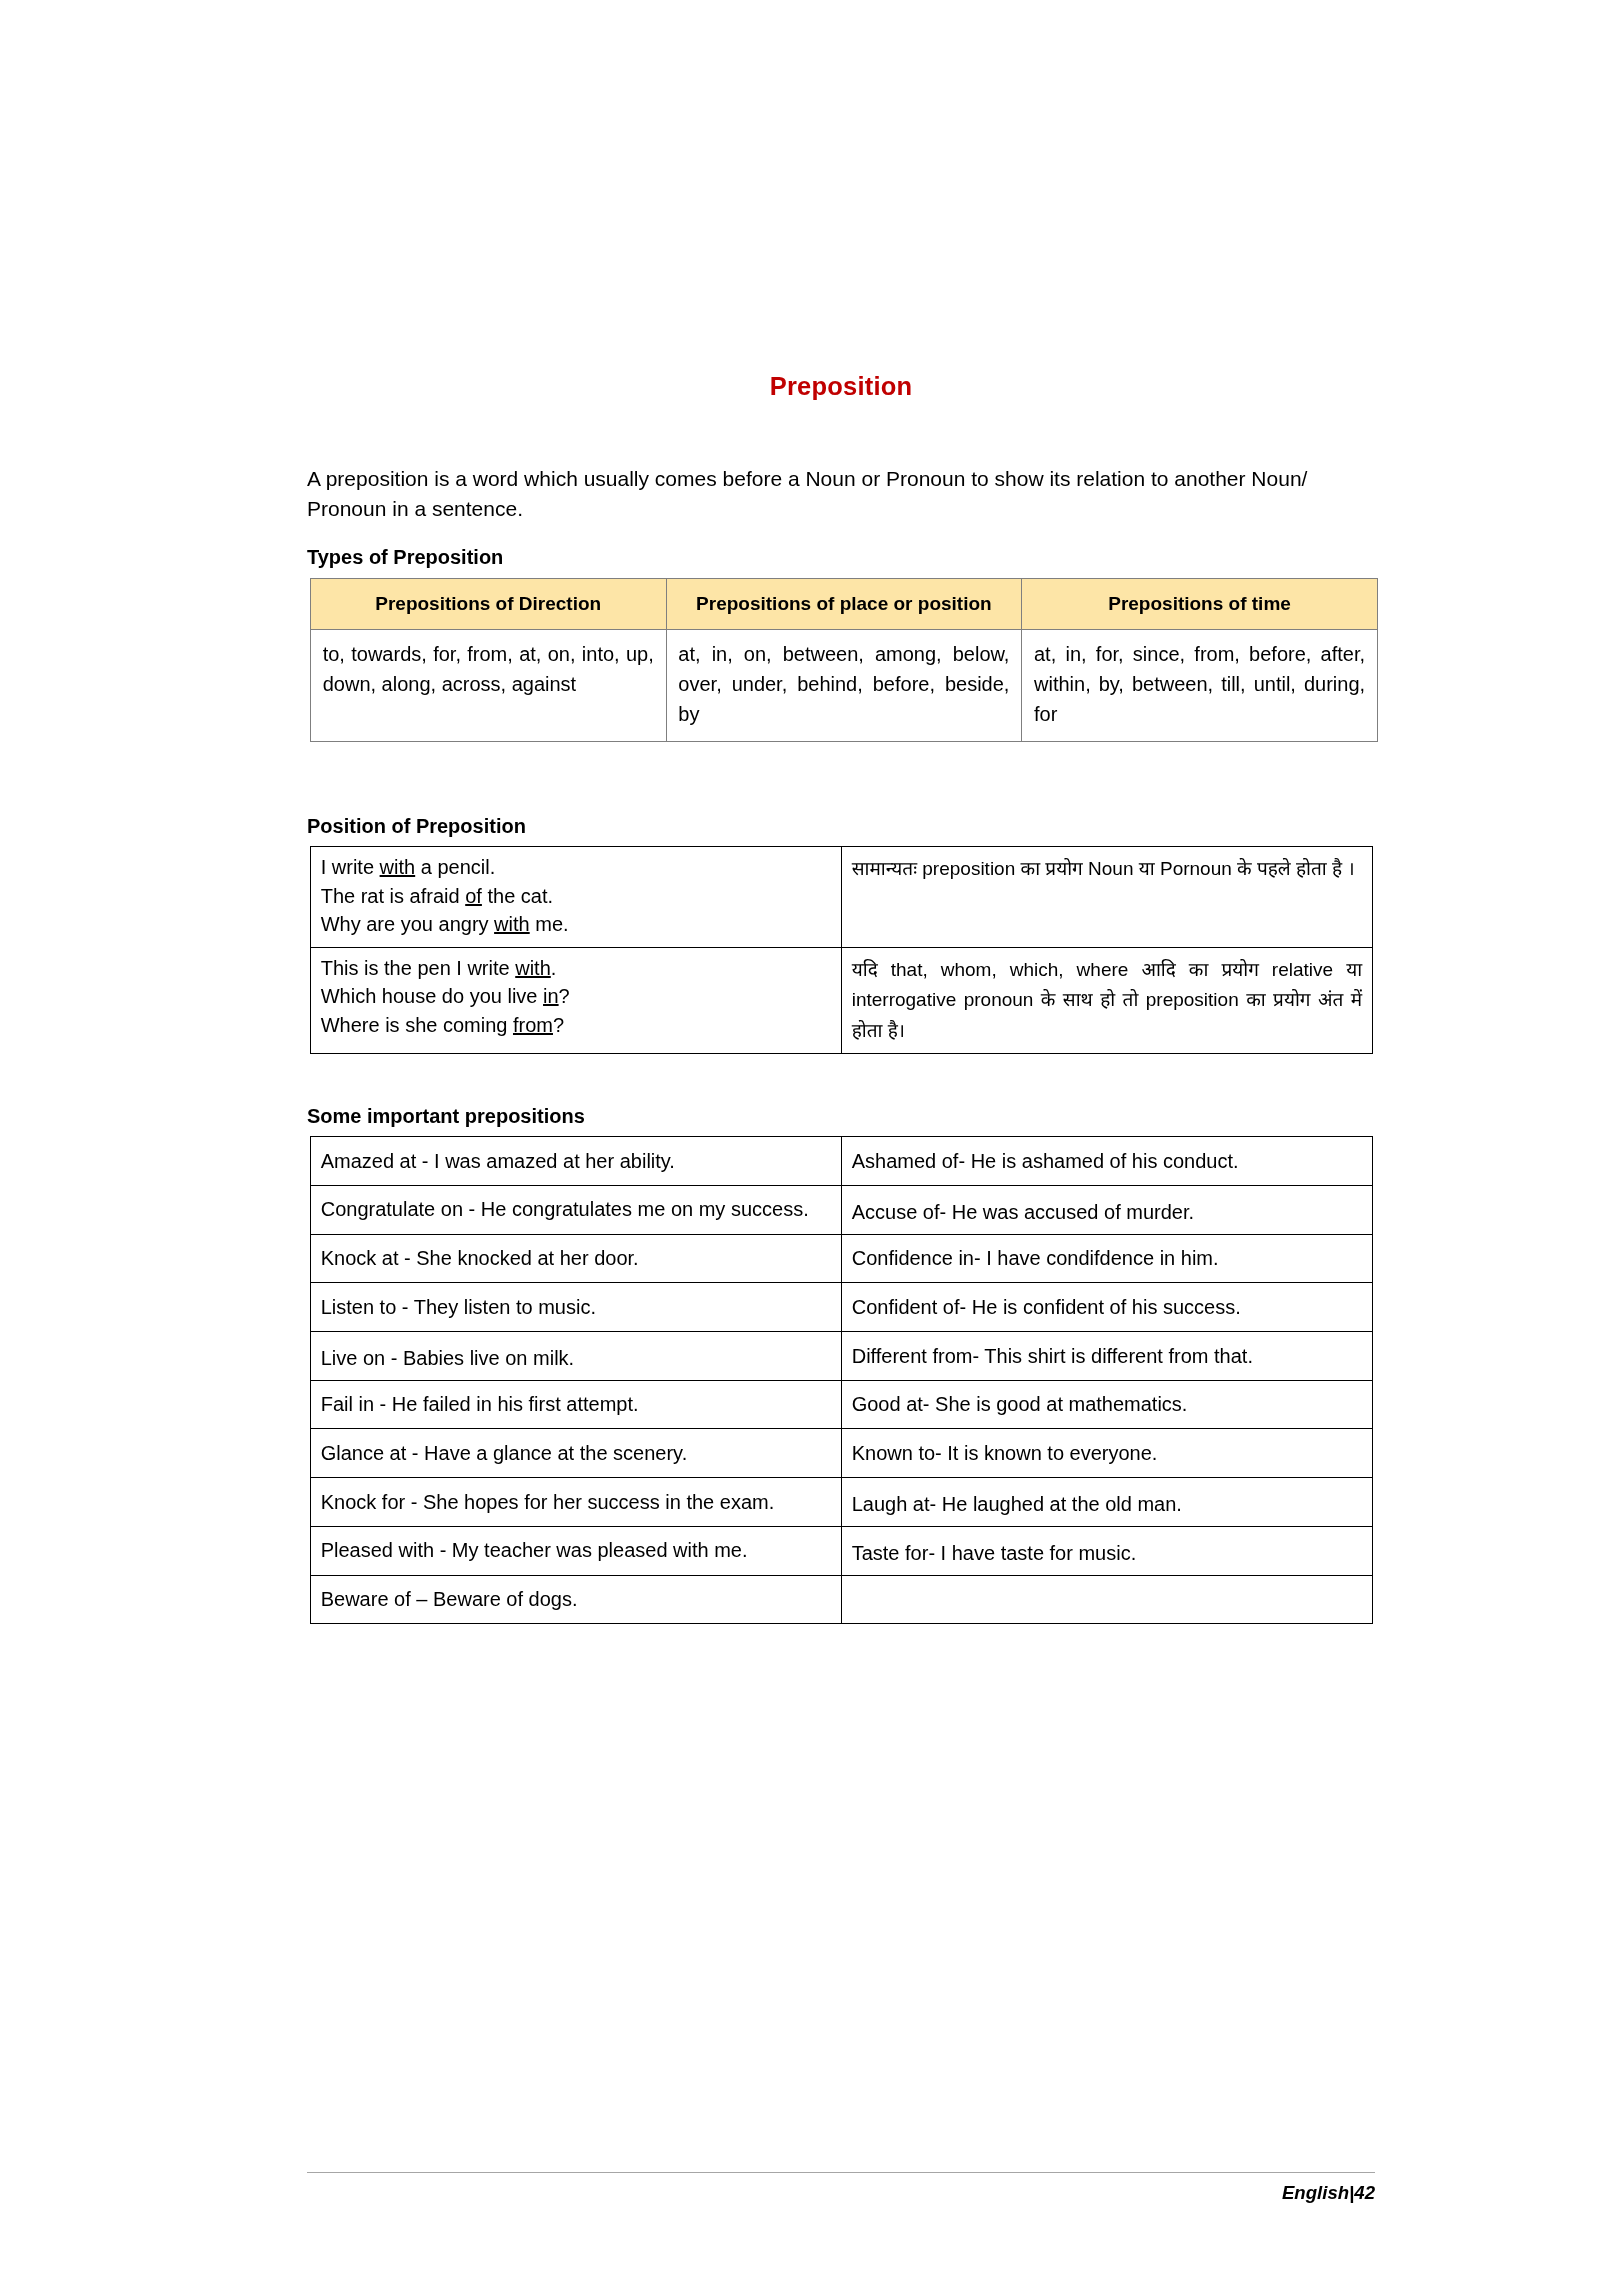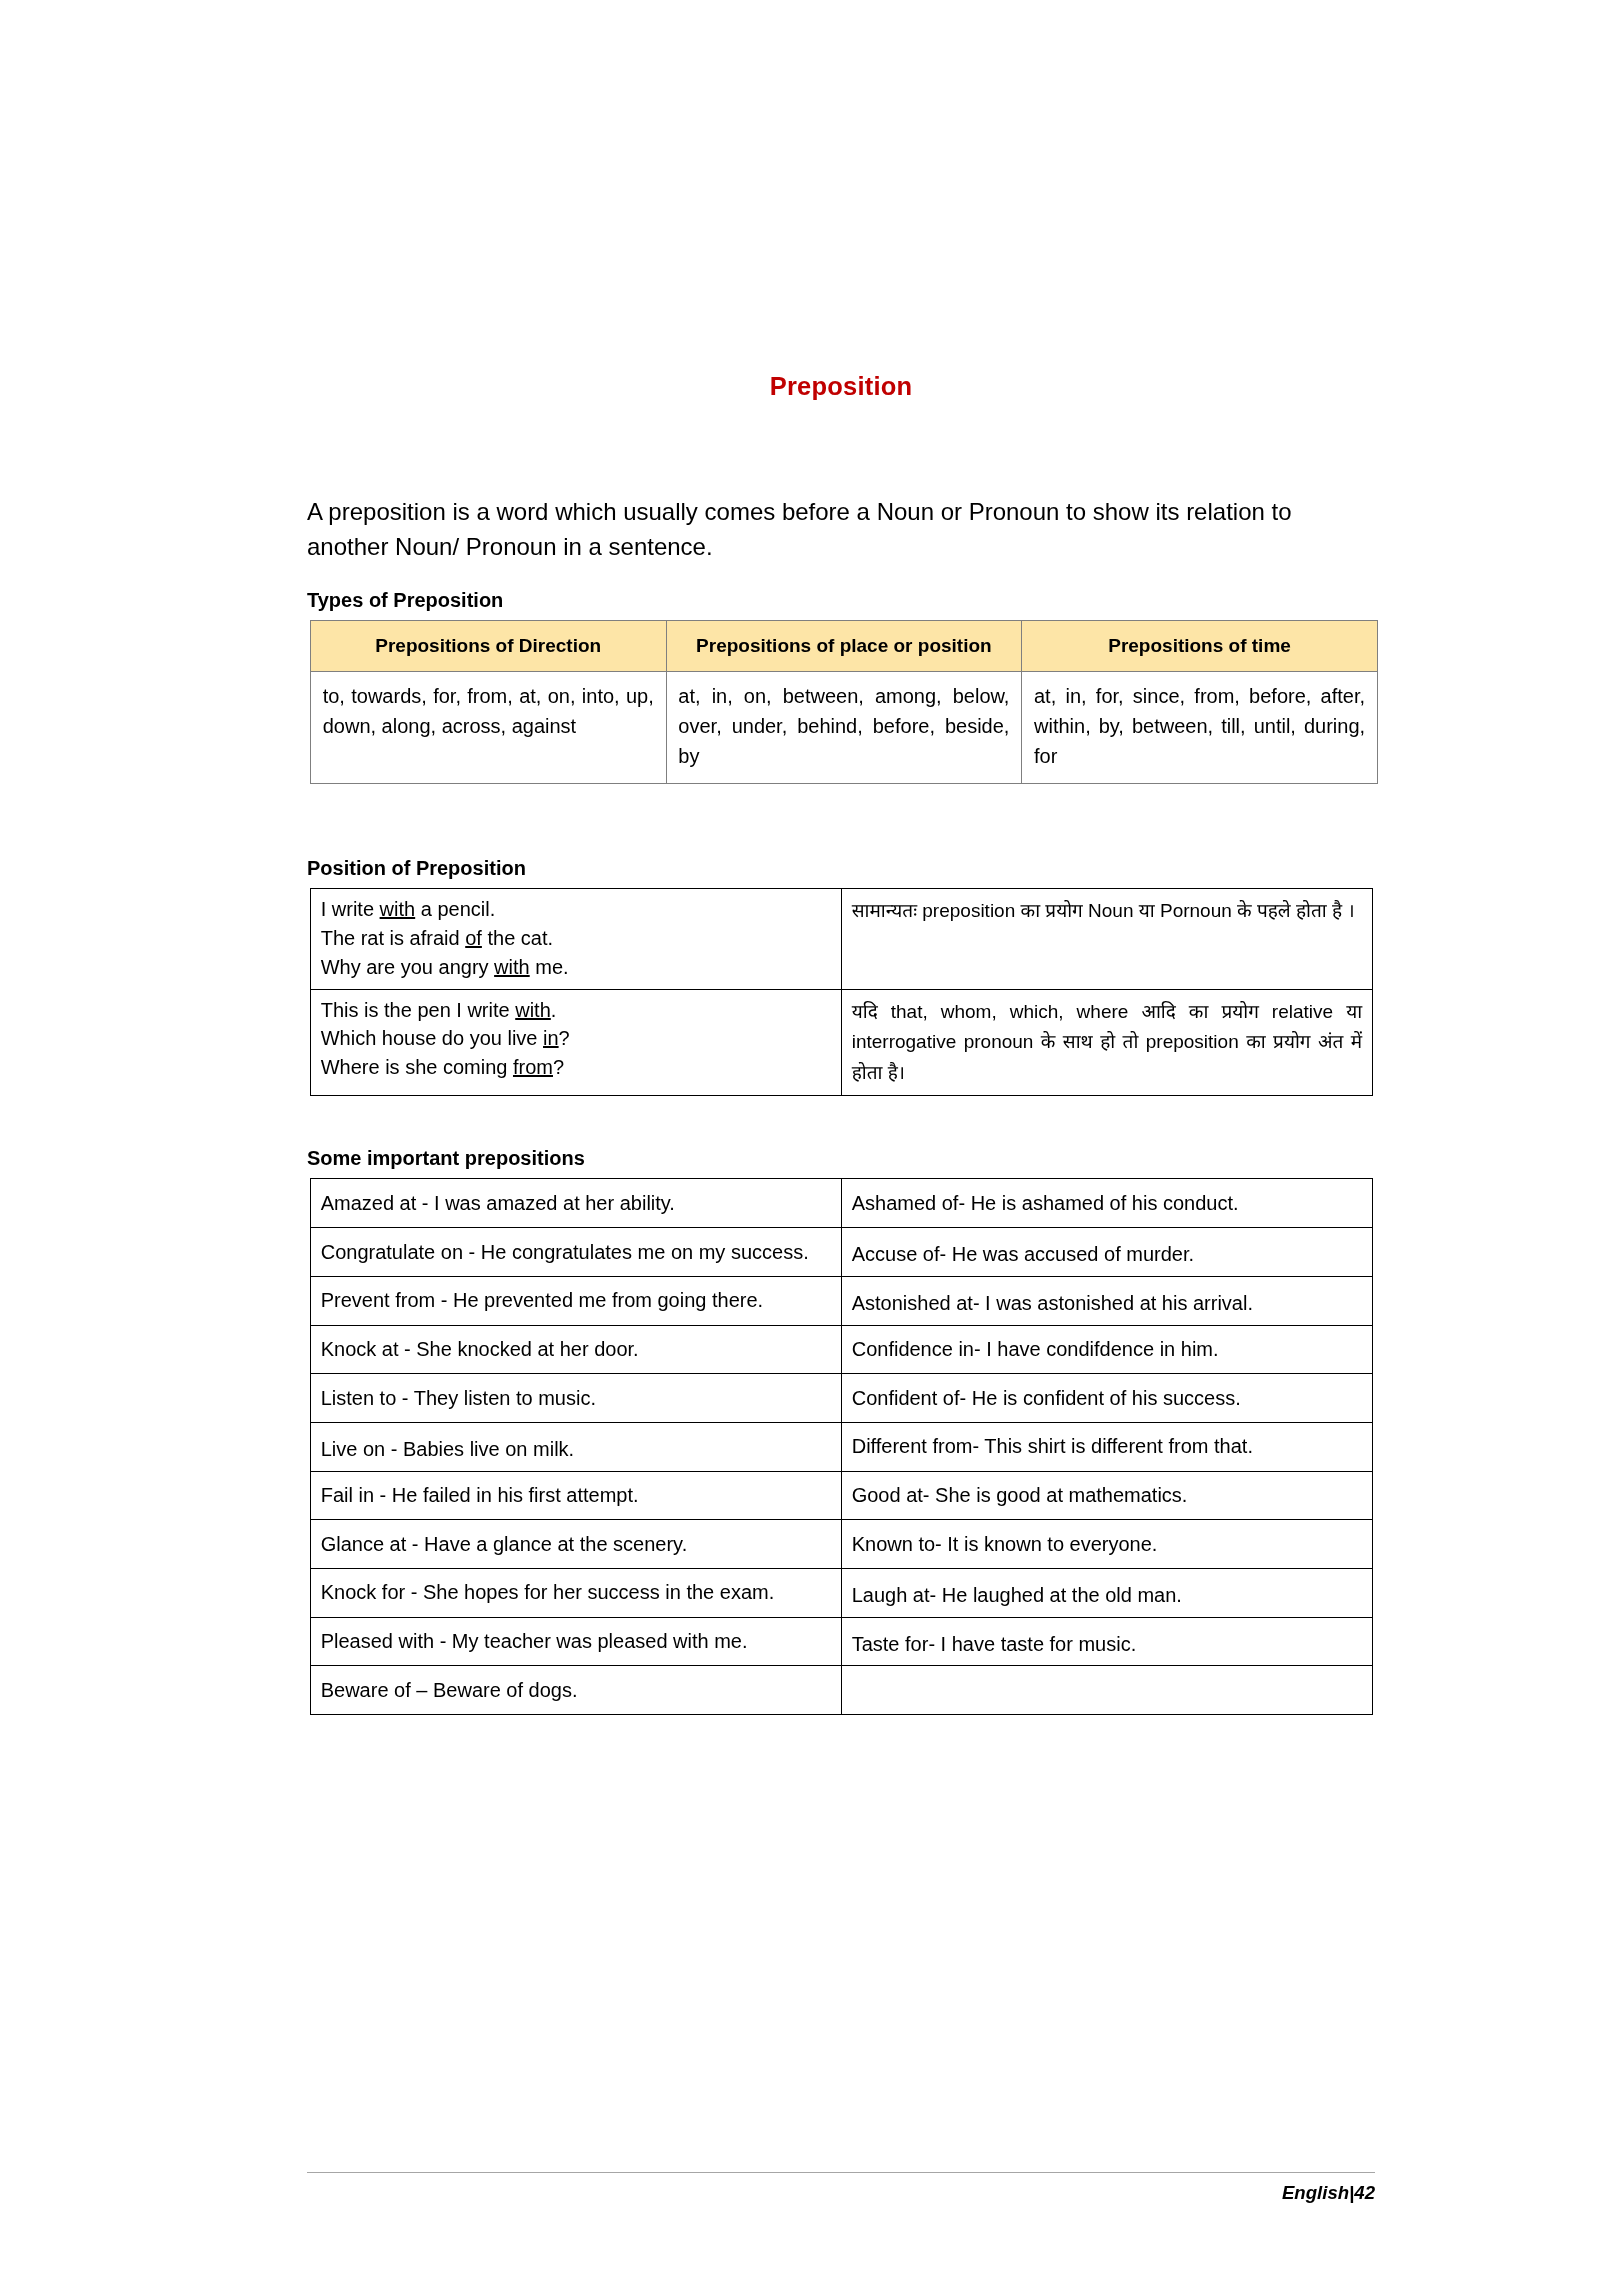--- a/index.html
+++ b/index.html
@@ -29,22 +29,22 @@
   }
   .title {
     text-align: center;
     color: #c00000;
     font-weight: bold;
     font-size: 25.5px;
     margin: 0 0 0 0;
     letter-spacing: 0.2px;
   }
   .intro {
-    margin-top: 94px;
-    font-size: 24px;
+    margin-top: 63px;
+    font-size: 21px;
     line-height: 1.45;
     width: 1044px;
   }
   .section-head {
     font-weight: bold;
     font-size: 20px;
     margin-top: 21.6px;
     margin-bottom: 8.8px;
   }
   table {
@@ -210,24 +210,20 @@
       <tbody>
           <tr>
         <td>Amazed at - I was amazed at her ability.</td>
         <td>Ashamed of- He is ashamed of his conduct.</td>
       </tr>
       <tr>
         <td>Congratulate on - He congratulates me on my success.</td>
         <td class="bot">Accuse of- He was accused of murder.</td>
       </tr>
       <tr>
-        <td>Prevent from - He prevented me from going there.</td>
-        <td class="bot">Astonished at- I was astonished at his arrival.</td>
-      </tr>
-      <tr>
         <td>Knock at - She knocked at her door.</td>
         <td>Confidence in- I have condifdence in him.</td>
       </tr>
       <tr>
         <td>Listen to - They listen to music.</td>
         <td>Confident of- He is confident of his success.</td>
       </tr>
       <tr>
         <td class="bot">Live on - Babies live on milk.</td>
         <td>Different from- This shirt is different from that.</td>

